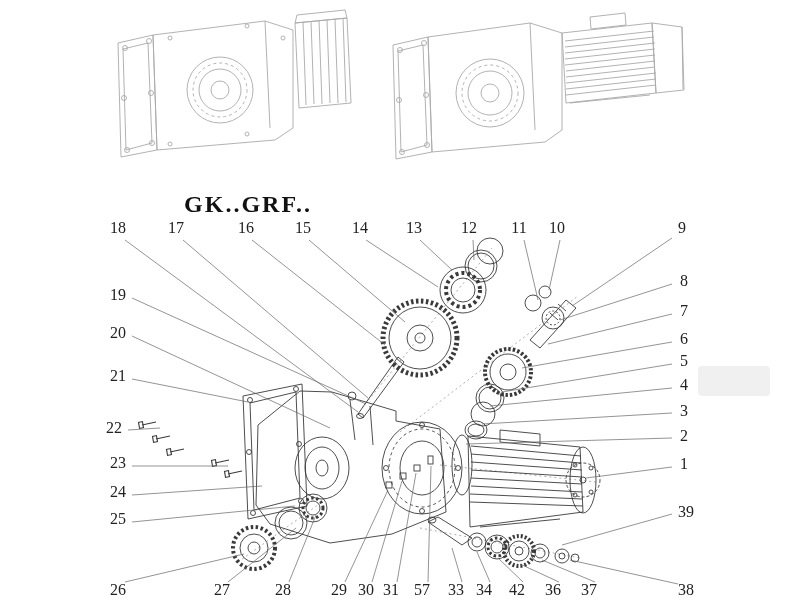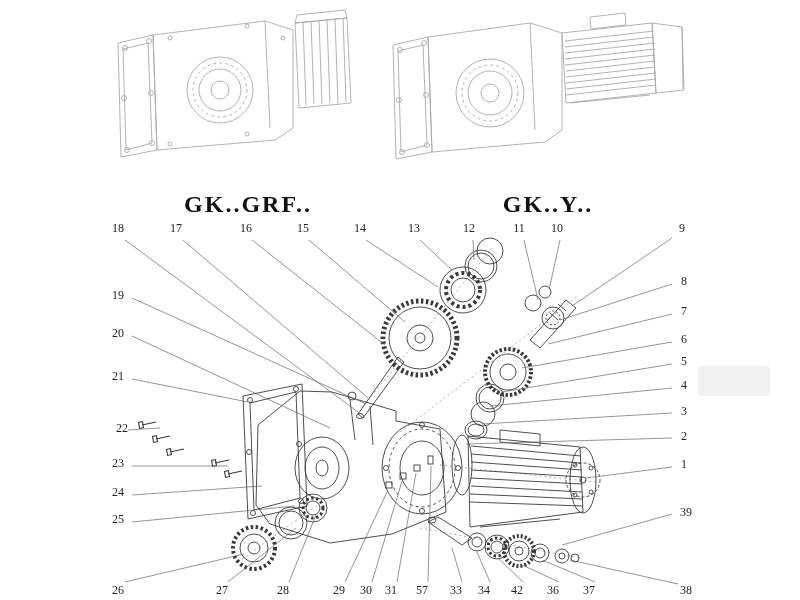--- a/index.html
+++ b/index.html
@@ -1,20 +1,20 @@
 <!DOCTYPE html>
 <html><head>
 <meta charset="utf-8">
 <style>
   html,body{margin:0;padding:0;}
   body{width:800px;height:600px;background:#ffffff;position:relative;overflow:hidden;
        font-family:"Liberation Serif", serif;}
   .stage{position:absolute;left:0;top:0;width:800px;height:592px;}
   svg{position:absolute;left:0;top:0;}
-  .callout{position:absolute;transform:translate(-50%,-50%);font-size:12px;color:#222;
+  .callout{position:absolute;transform:translate(-50%,-50%);font-size:16px;color:#222;
            font-family:"Liberation Serif", serif;white-space:nowrap;}
   .variant-title{position:absolute;transform:translate(-50%,-50%);font-size:24px;font-weight:bold;
                  letter-spacing:2px;color:#111;font-family:"Liberation Serif", serif;}
   .watermark{position:absolute;left:698px;top:366px;width:72px;height:30px;background:#e4e4e4;
              opacity:.55;border-radius:4px;}
 </style>
 </head>
 <body>
 
 <div class="stage">
@@ -268,21 +268,20 @@
       <line x1="462" y1="582" x2="452" y2="548"></line>
       <line x1="490" y1="582" x2="477" y2="552"></line>
       <line x1="523" y1="582" x2="498" y2="558"></line>
       <line x1="559" y1="582" x2="520" y2="564"></line>
       <line x1="595" y1="582" x2="542" y2="560"></line>
       <line x1="678" y1="584" x2="570" y2="560"></line>
     </g>
   </svg>
 
   <span class="variant-title" style="left:248px;top:204px;">GK..GRF..</span>
-  <span class="variant-title" style="left:548px;top:204px;">GK..Y..</span>
 
   <span class="callout" style="left:118px;top:228px;">18</span>
   <span class="callout" style="left:176px;top:228px;">17</span>
   <span class="callout" style="left:246px;top:228px;">16</span>
   <span class="callout" style="left:303px;top:228px;text-align:center;">15</span>
   <span class="callout" style="left:360px;top:228px;">14</span>
   <span class="callout" style="left:414px;top:228px;">13</span>
   <span class="callout" style="left:469px;top:228px;">12</span>
   <span class="callout" style="left:519px;top:228px;">11</span>
   <span class="callout" style="left:557px;top:228px;">10</span>
@@ -294,21 +293,21 @@
   <span class="callout" style="left:684px;top:361px;">5</span>
   <span class="callout" style="left:684px;top:385px;">4</span>
   <span class="callout" style="left:684px;top:411px;">3</span>
   <span class="callout" style="left:684px;top:436px;">2</span>
   <span class="callout" style="left:684px;top:464px;">1</span>
   <span class="callout" style="left:686px;top:512px;">39</span>
 
   <span class="callout" style="left:118px;top:295px;">19</span>
   <span class="callout" style="left:118px;top:333px;">20</span>
   <span class="callout" style="left:118px;top:376px;">21</span>
-  <span class="callout" style="left:114px;top:428px;margin-left:8px;">22</span>
+  <span class="callout" style="left:114px;top:428px;">22</span>
   <span class="callout" style="left:118px;top:463px;">23</span>
   <span class="callout" style="left:118px;top:492px;">24</span>
   <span class="callout" style="left:118px;top:519px;">25</span>
 
   <span class="callout" style="left:118px;top:590px;">26</span>
   <span class="callout" style="left:222px;top:590px;">27</span>
   <span class="callout" style="left:283px;top:590px;">28</span>
   <span class="callout" style="left:339px;top:590px;">29</span>
   <span class="callout" style="left:366px;top:590px;">30</span>
   <span class="callout" style="left:391px;top:590px;">31</span>

